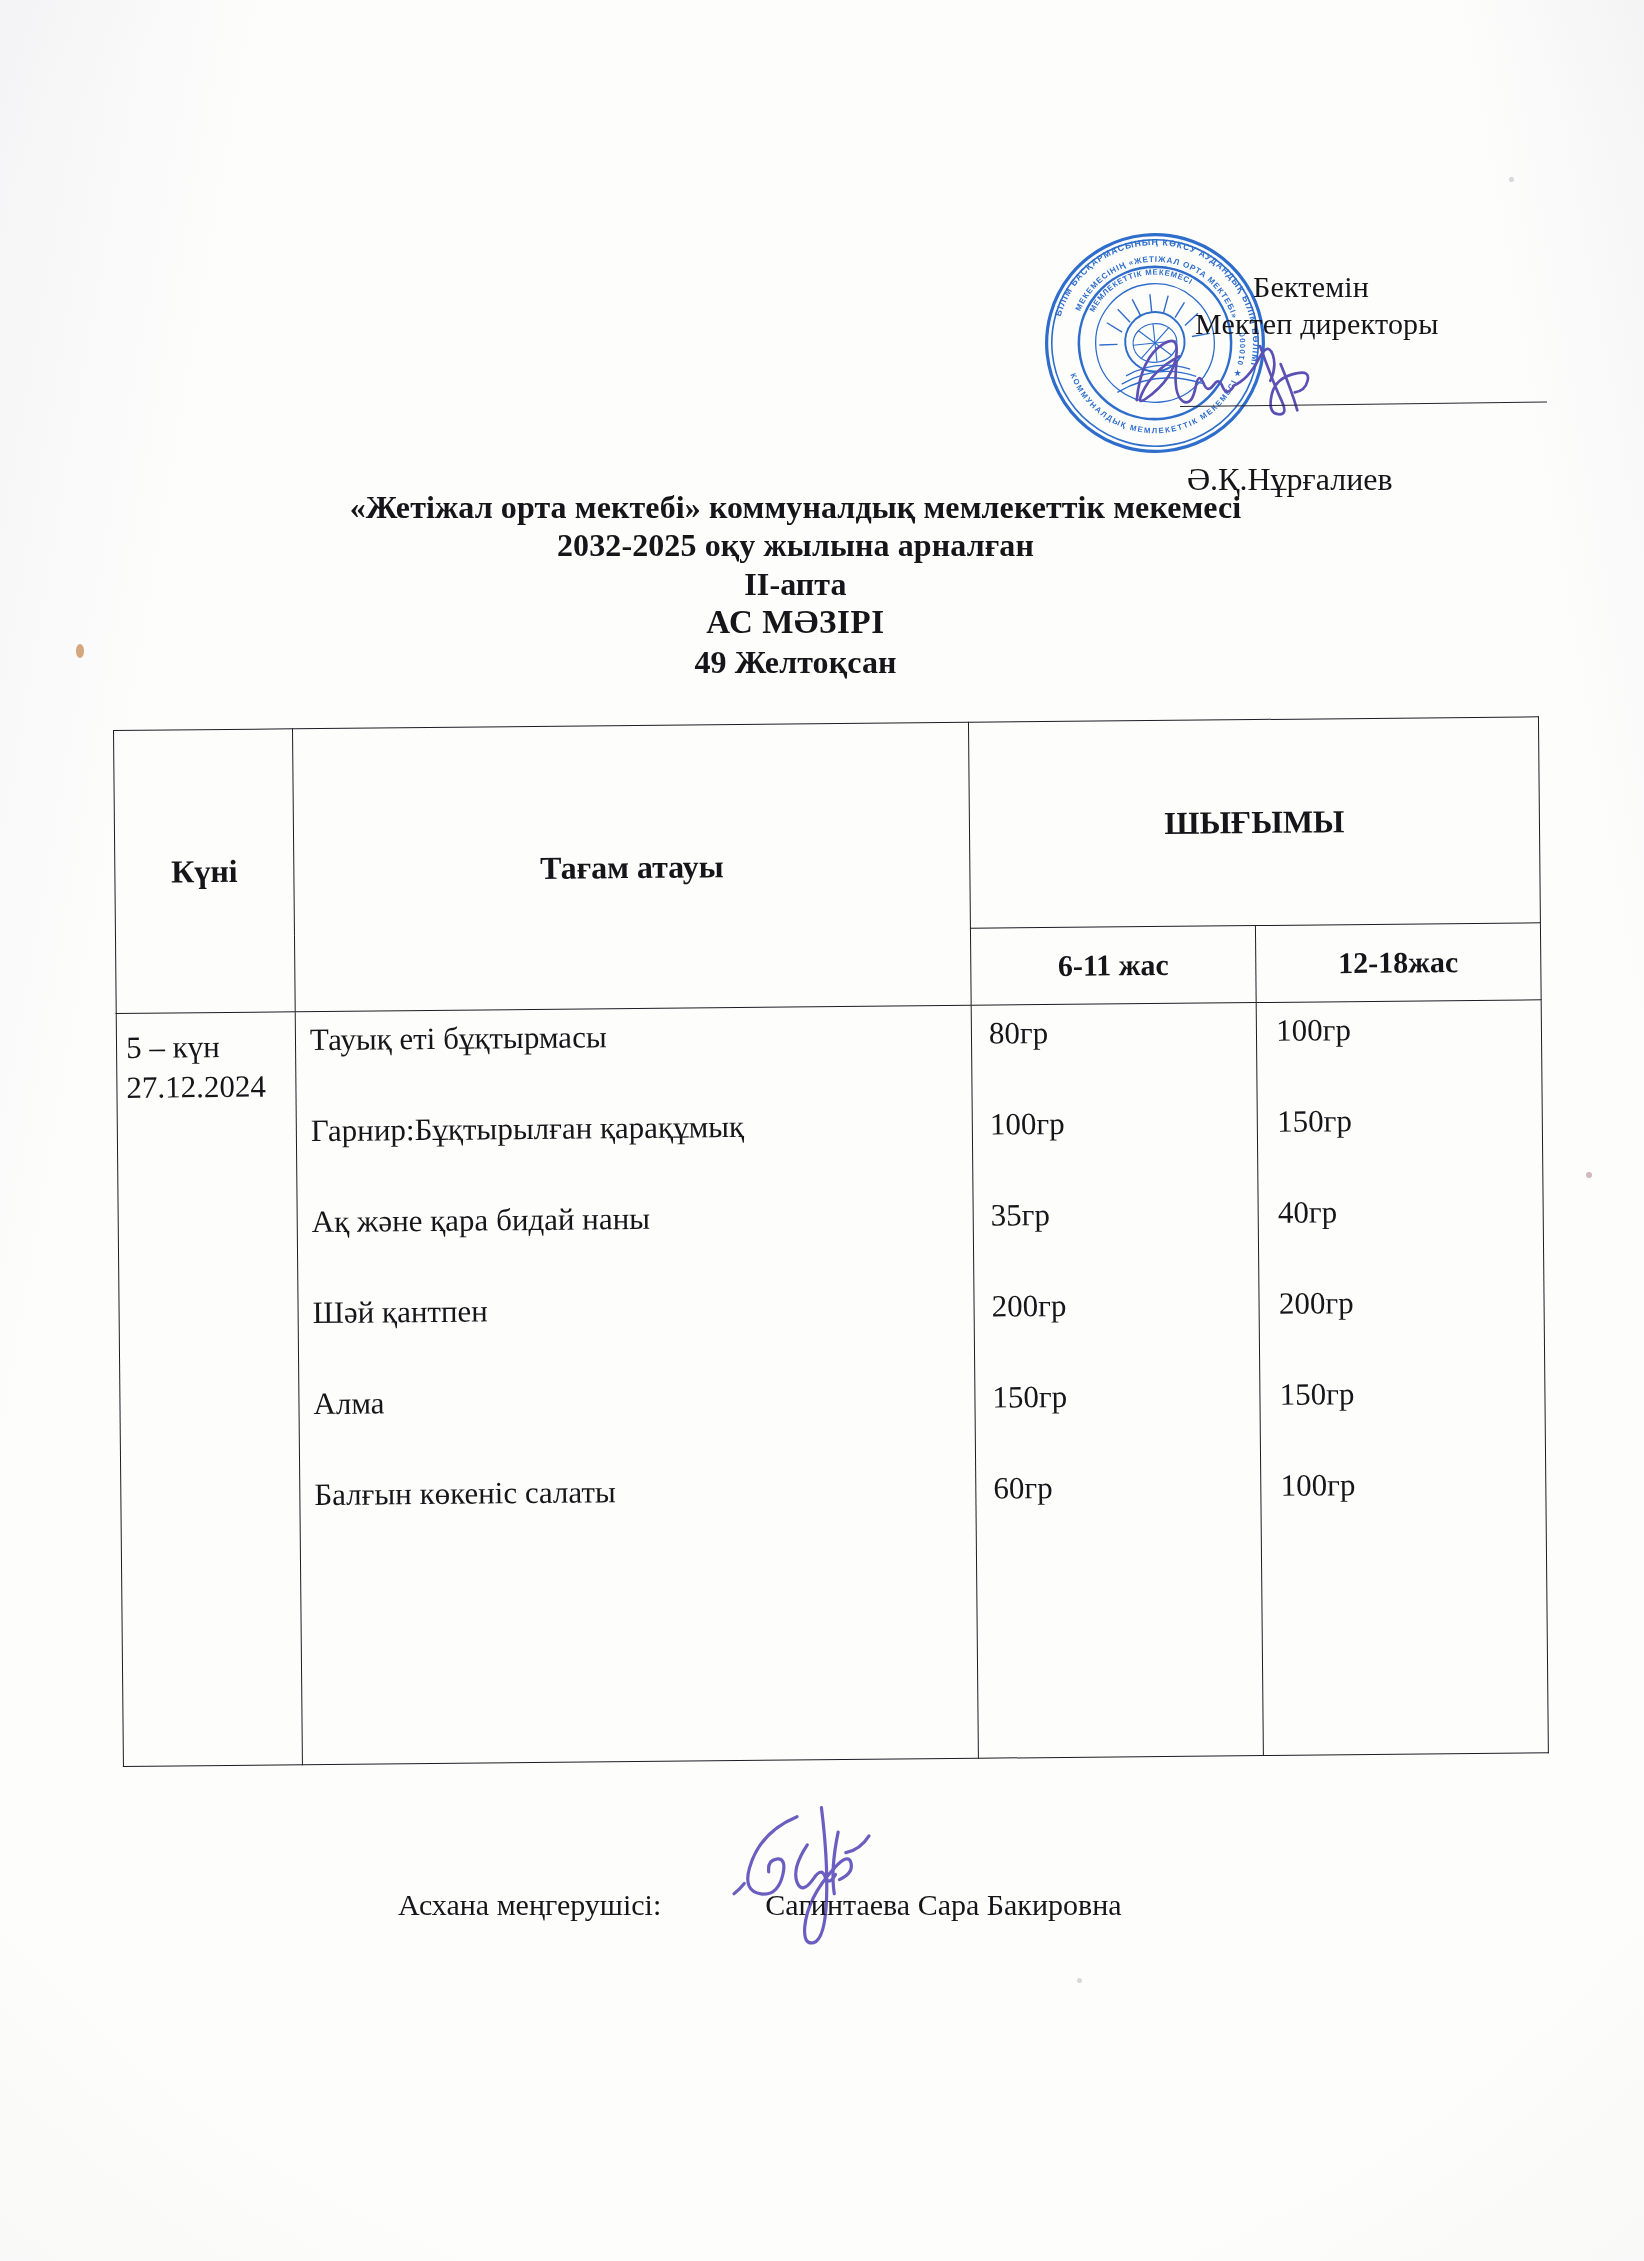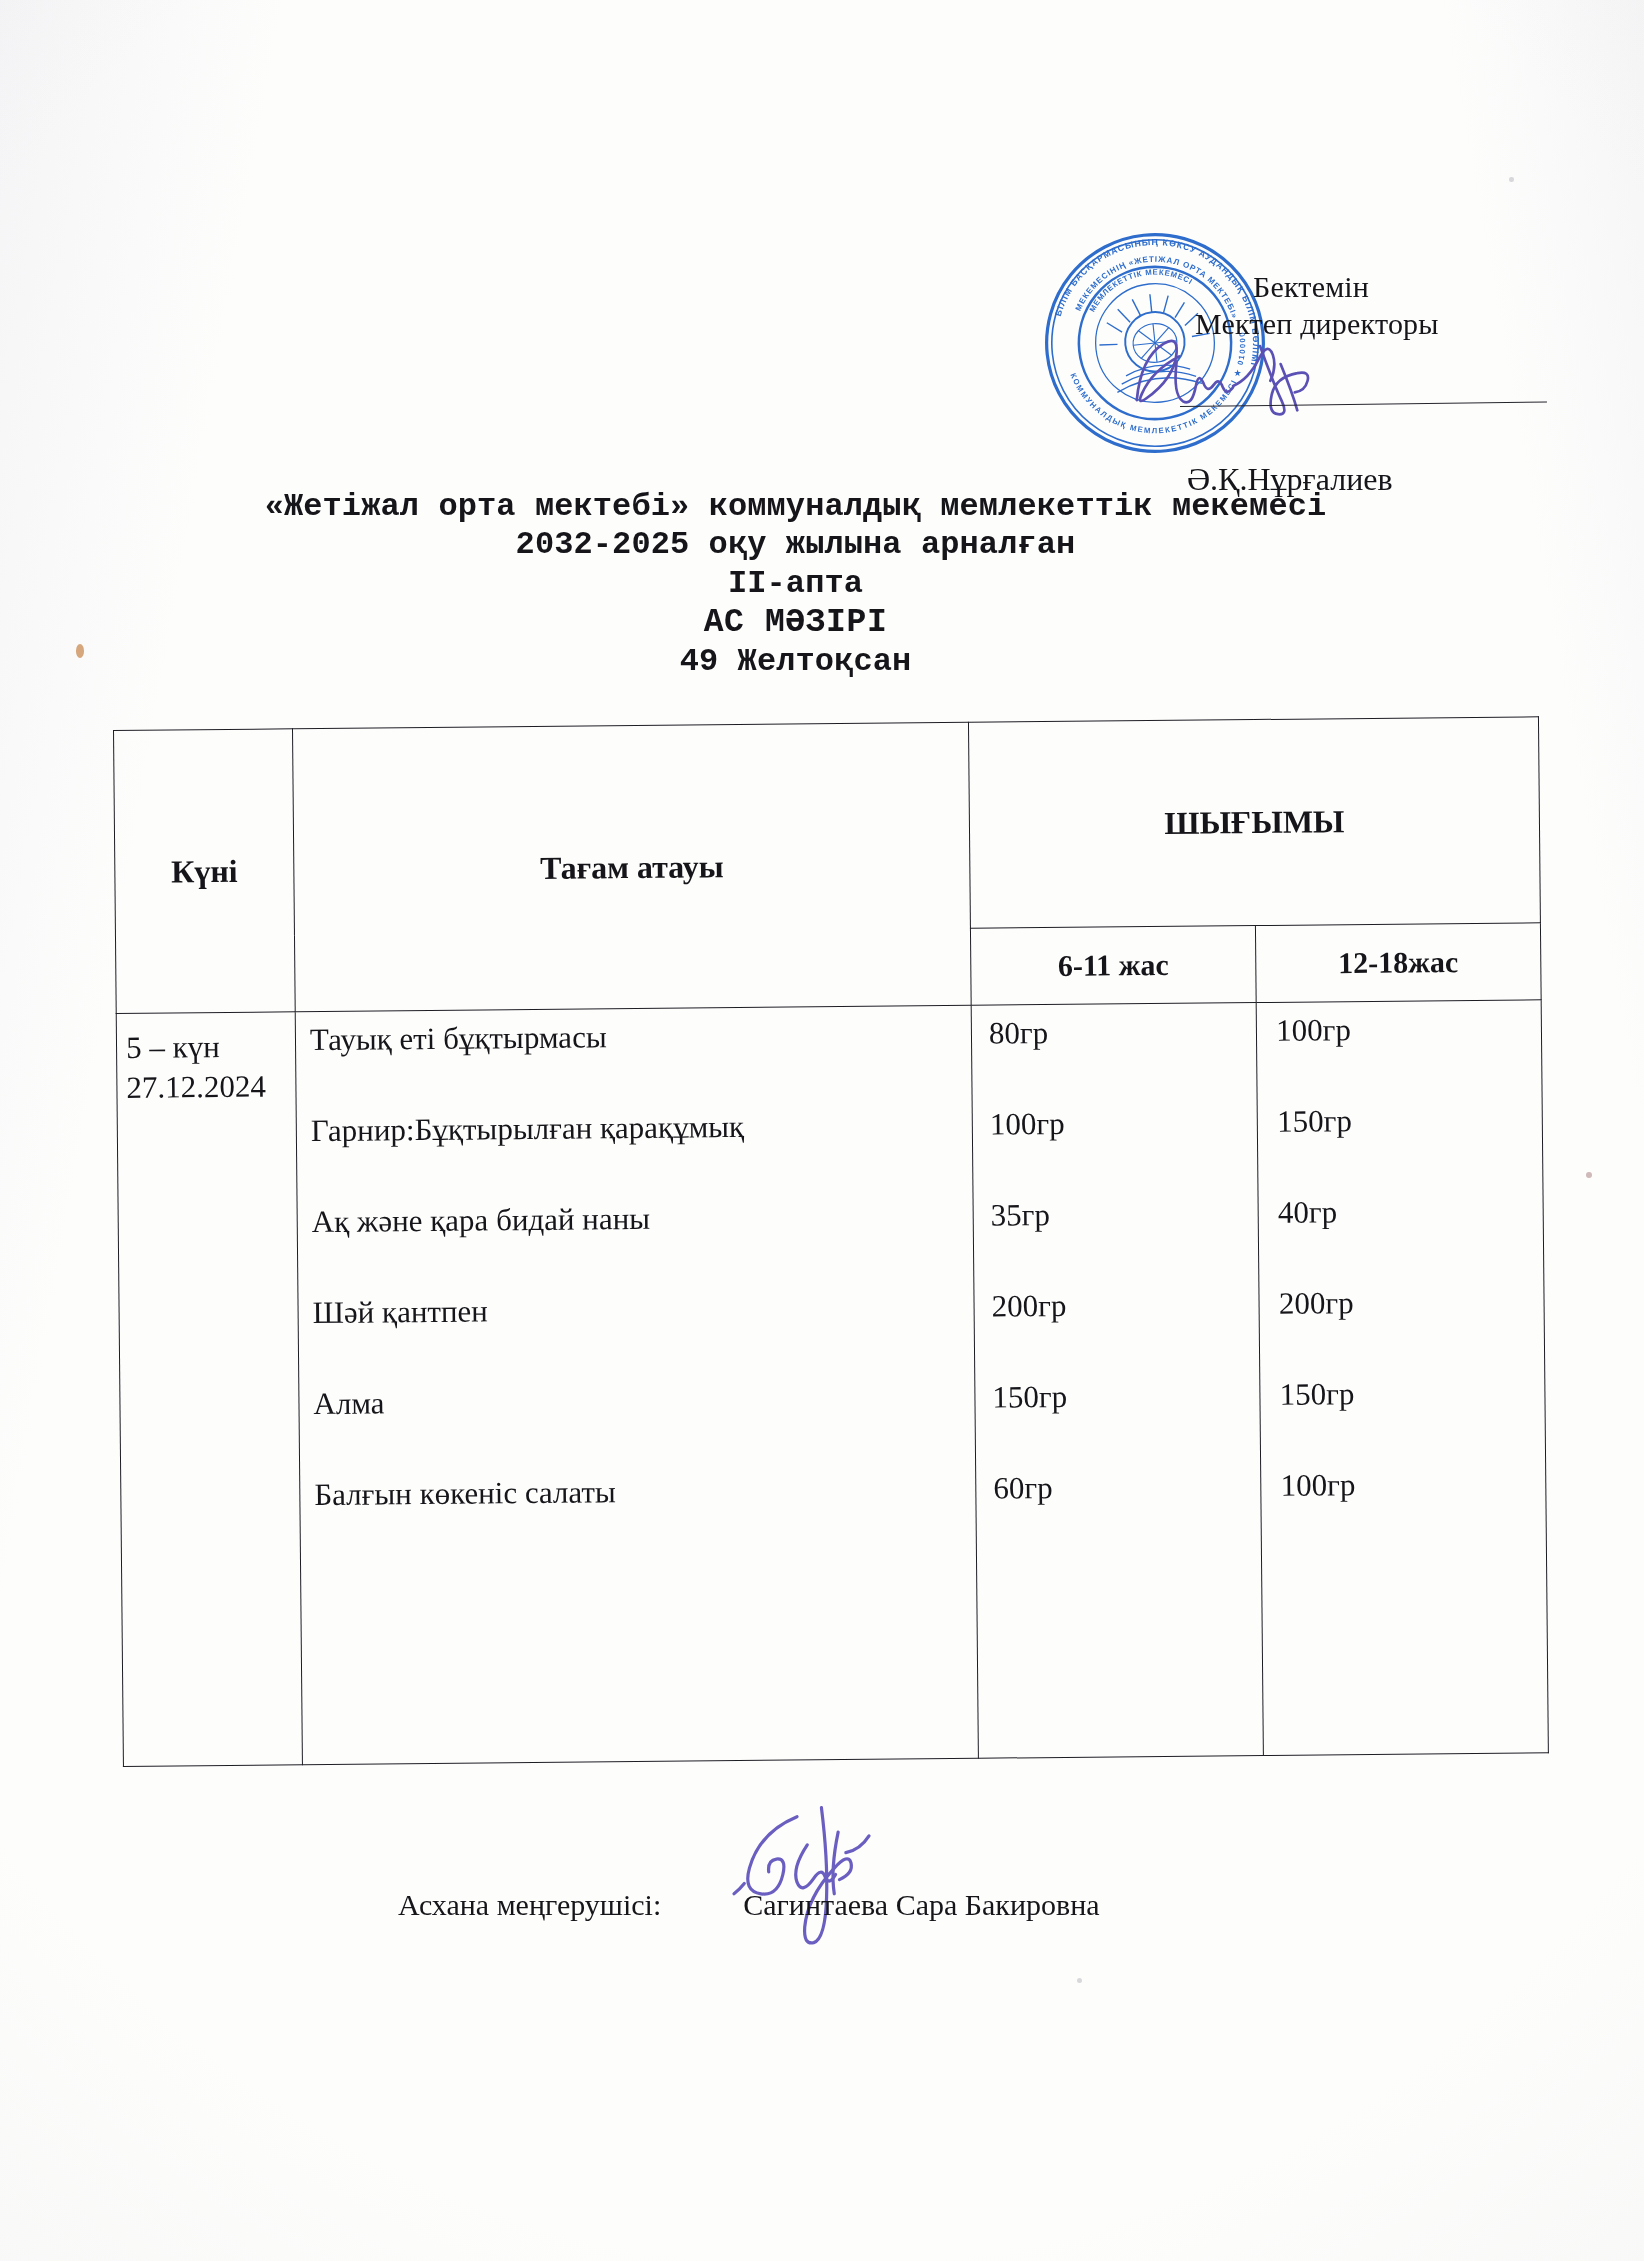--- a/index.html
+++ b/index.html
@@ -92,21 +92,21 @@
     position: absolute;
     left: 0;
     top: 488px;
     width: 1591px;
     text-align: center;
     font-weight: bold;
     font-size: 32px;
     line-height: 1.20;
     letter-spacing: 0.1px;
   }
-  #titleblock .tline { display: block; font-family: Liberation Mono, monospace; }
+  #titleblock .tline { display: block; }
   #title-org { font-size: 32px; }
   #title-year { font-size: 32px; }
   #title-main { font-size: 33px; letter-spacing: 0.6px; }
   #title-week { font-size: 32px; }
   #title-date { font-size: 32px; }
 
   
   #table-wrap {
     position: absolute;
     left: 113px;
@@ -172,21 +172,21 @@
 
   
   #footer {
     position: absolute;
     left: 398px;
     top: 1888px;
     font-size: 30px;
     white-space: nowrap;
   }
   #footer .lbl { }
-  #footer .nm { margin-left: 82px; }
+  #footer .nm { margin-left: 104px; }
   #cook-signature {
     position: absolute;
     left: 725px;
     top: 1797px;
     width: 180px;
     height: 155px;
     pointer-events: none;
   }
   #cook-signature svg { display:block; width:100%; height:100%; }
 </style>

